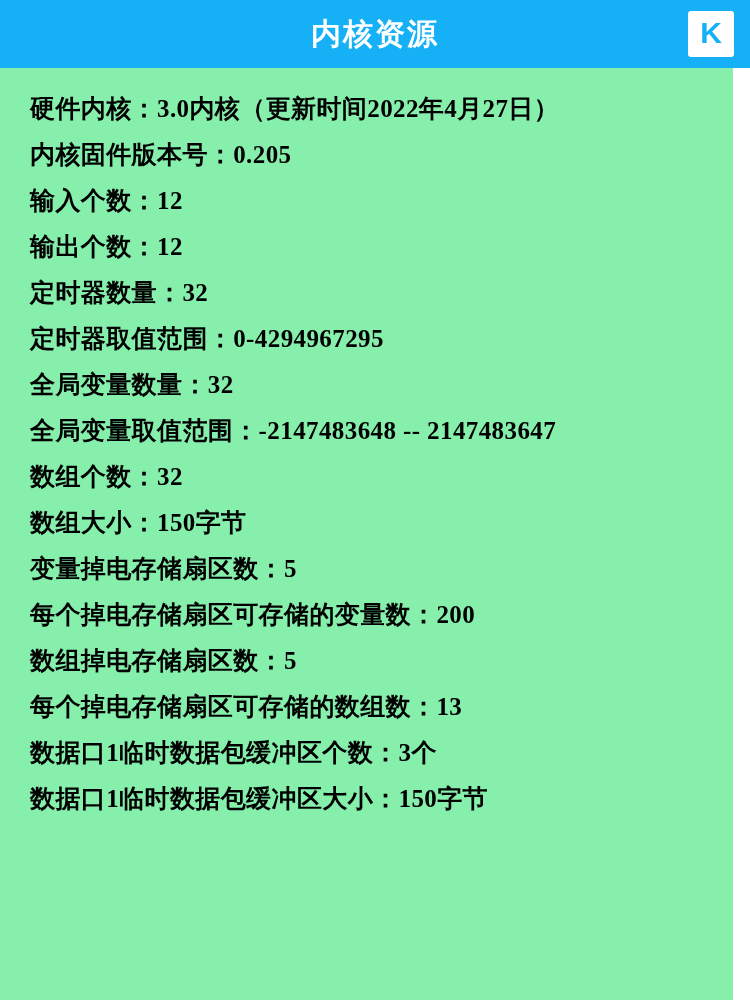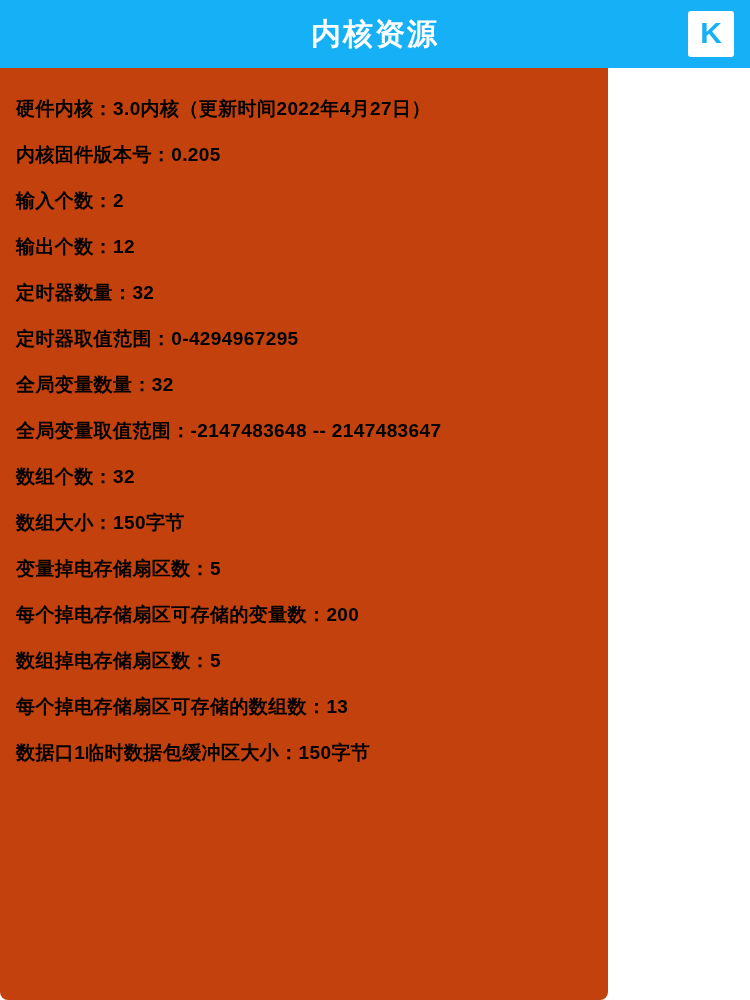--- a/index.html
+++ b/index.html
@@ -8,24 +8,23 @@
     background: #ffffff;
   }
   body {
     width: 750px;
     height: 1000px;
     font-family: "Liberation Serif", "DejaVu Serif", serif;
     overflow: hidden;
   }
   .page {
     position: relative;
-    width: 608px;
+    width: 733px;
     height: 1000px;
-    background: #c2410c;
-    border-radius: 8px;
+    background: #86efac;
   }
   .header {
     position: relative;
     width: 750px;
     height: 68px;
     background: #16b0f7;
     display: flex;
     align-items: center;
     justify-content: center;
     box-sizing: border-box;
@@ -56,25 +55,25 @@
     font-weight: bold;
     font-size: 30px;
     color: #16b0f7;
     line-height: 1;
     transform: translateY(-1px);
   }
   .content {
     padding: 18px 0 0 0;
   }
   .line {
-    font-family: Liberation Sans, sans-serif;
+    font-family: Liberation Serif, serif;
     font-weight: bold;
-    font-size: 19px;
+    font-size: 25px;
     color: #000000;
-    padding-left: 16px;
+    padding-left: 30px;
     line-height: 46px;
     height: 46px;
     white-space: nowrap;
     letter-spacing: 0.4px;
   }
 </style>
 </head>
 <body>
 
 <div class="page">
@@ -82,28 +81,29 @@
   <div class="header">
     <div class="header-title">内核资源</div>
     <div class="logo">
       <div class="logo-glyph">K</div>
     </div>
   </div>
 
   <div class="content">
     <div class="line">硬件内核：3.0内核（更新时间2022年4月27日）</div>
     <div class="line">内核固件版本号：0.205</div>
-    <div class="line">输入个数：2</div>
+    <div class="line">输入个数：12</div>
     <div class="line">输出个数：12</div>
     <div class="line">定时器数量：32</div>
     <div class="line">定时器取值范围：0-4294967295</div>
     <div class="line">全局变量数量：32</div>
     <div class="line">全局变量取值范围：-2147483648 -- 2147483647</div>
     <div class="line">数组个数：32</div>
     <div class="line">数组大小：150字节</div>
     <div class="line">变量掉电存储扇区数：5</div>
     <div class="line">每个掉电存储扇区可存储的变量数：200</div>
     <div class="line">数组掉电存储扇区数：5</div>
     <div class="line">每个掉电存储扇区可存储的数组数：13</div>
+    <div class="line">数据口1临时数据包缓冲区个数：3个</div>
     <div class="line">数据口1临时数据包缓冲区大小：150字节</div>
   </div>
 
 </div>
 
 </body></html>

